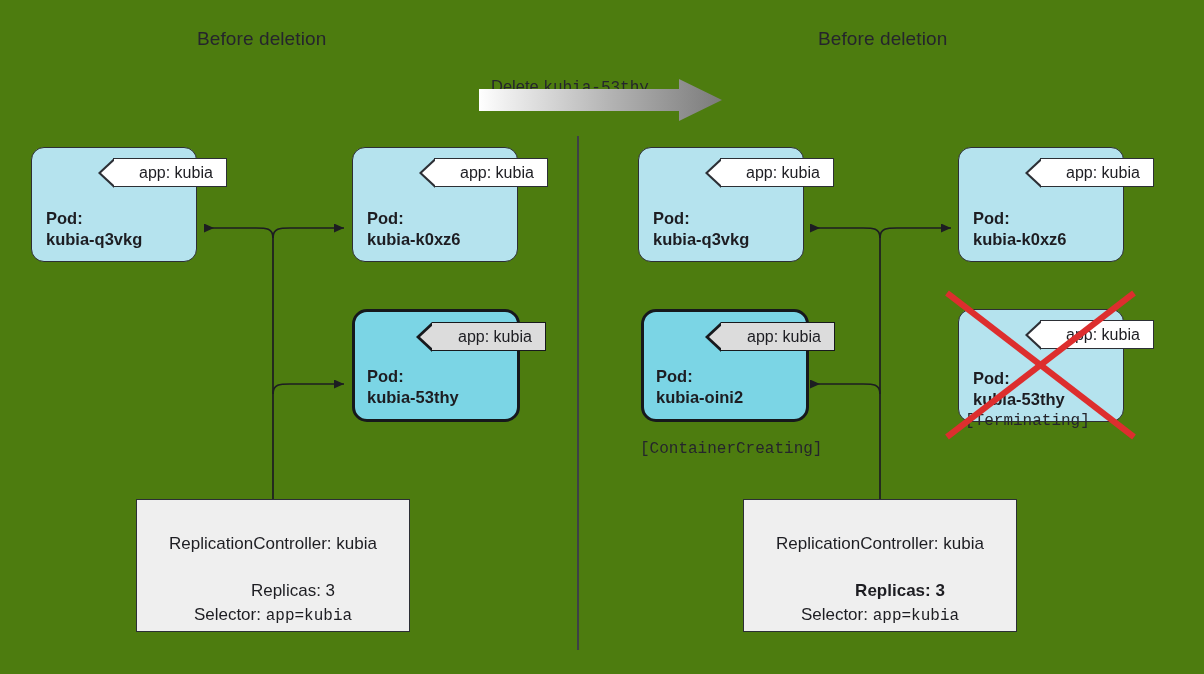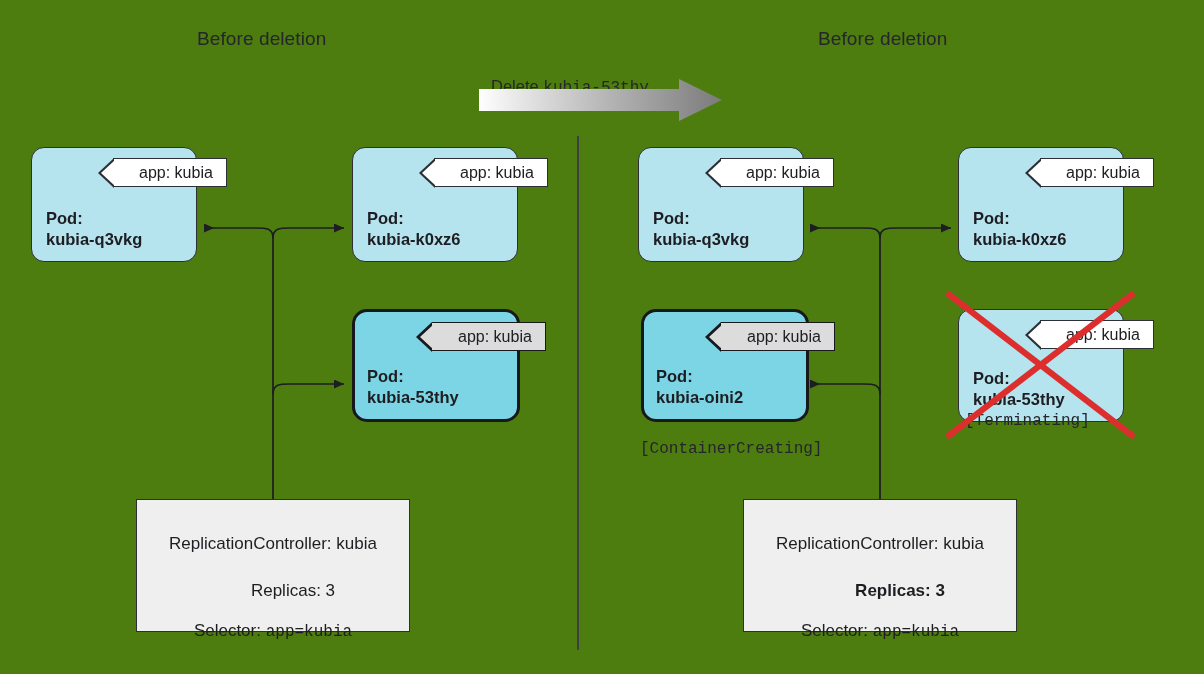--- a/index.html
+++ b/index.html
@@ -154,21 +154,21 @@
   }
   .rc-replicas {
     margin-top: 27px;
     font-size: 17px;
     color: #1d1d22;
     white-space: nowrap;
     margin-left: 40px;
   }
   .rc-replicas.bold { font-weight: bold; }
   .rc-selector {
-    margin-top: 20px;
+    margin-top: 4px;
     font-size: 17px;
     color: #1d1d22;
     white-space: nowrap;
   }
   .rc-selector .mono {
     font-family: "Liberation Mono", monospace;
     font-size: 16px;
   }
 
   

